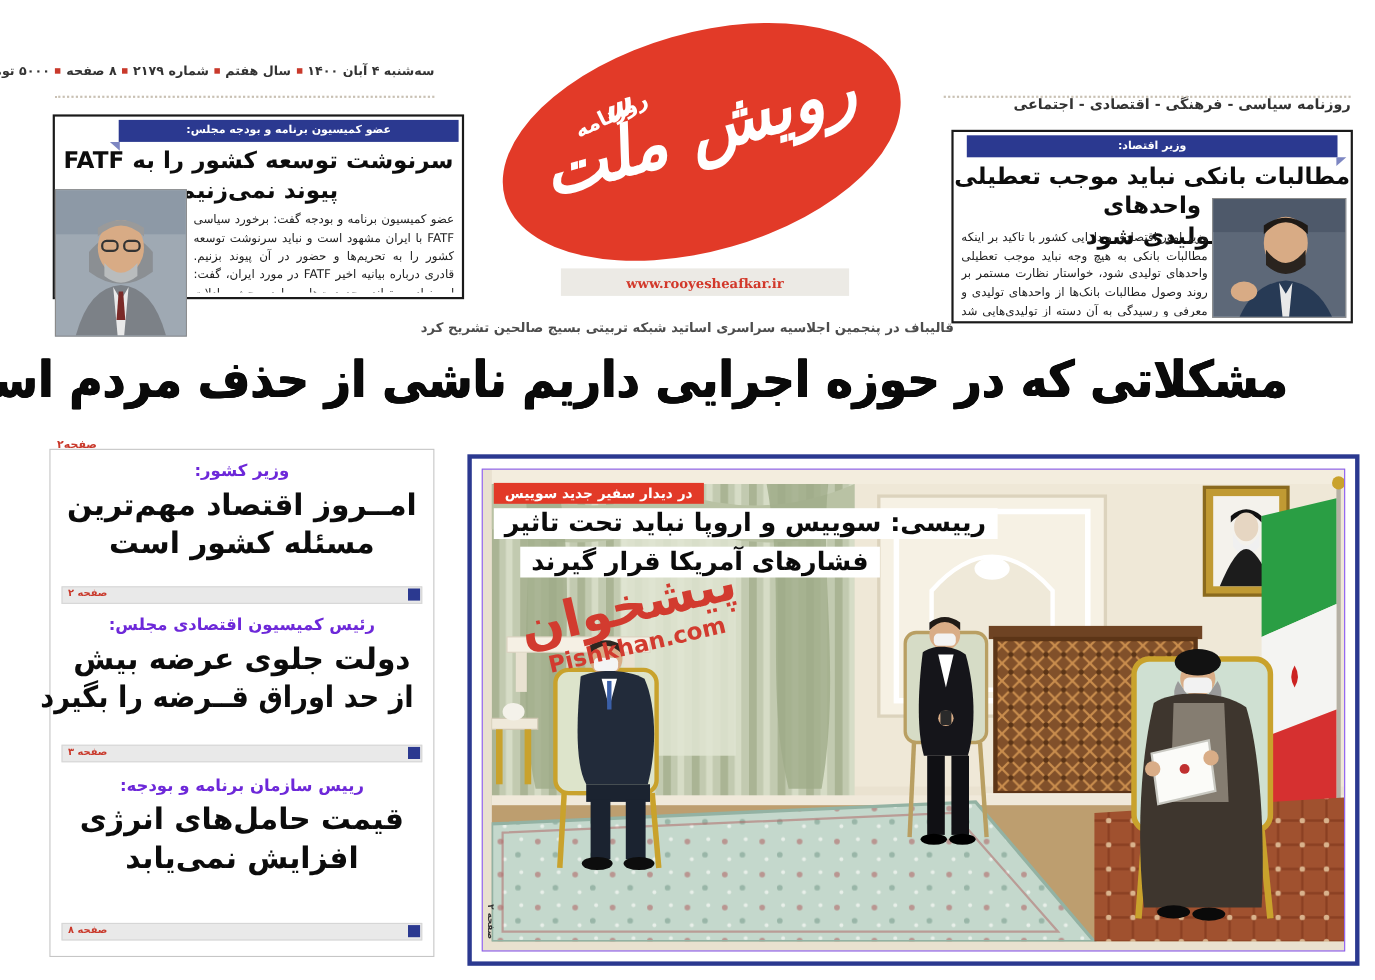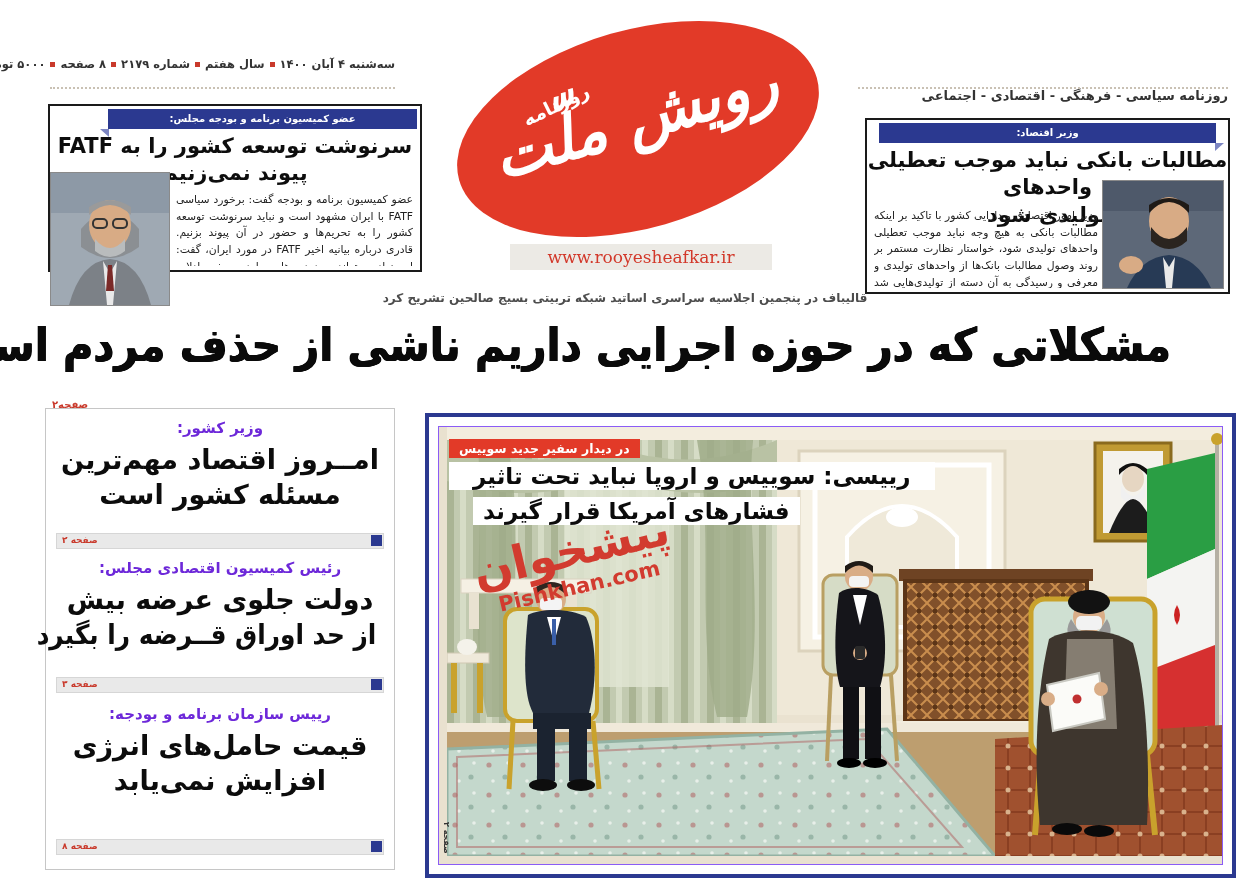--- a/index.html
+++ b/index.html
@@ -16,21 +16,21 @@
 
   
   .logo-wrap{position:absolute;left:440px;top:14px;width:400px;height:266px;}
   .logo-ellipse{position:absolute;left:12px;top:16px;width:372px;height:198px;background:#e23a28;
                 border-radius:50%;transform:rotate(-16deg);}
   .logo-small{position:absolute;left:78px;top:42px;color:#fff;font-size:19px;font-weight:bold;transform:rotate(-10deg);}
   .logo-title{position:absolute;left:0;right:0;top:58px;text-align:center;color:#fff;
               font-size:62px;font-weight:bold;font-style:italic;line-height:1;}
   .logo-url-band{position:absolute;left:70px;top:230px;width:262px;background:#eceae5;
                  text-align:center;padding:3px 0;}
-  .logo-url{color:#d2382a;font-weight:normal;font-size:17px;font-family:"DejaVu Serif",serif;direction:ltr;}
+  .logo-url{color:#d2382a;font-weight:bold;font-size:12px;font-family:"DejaVu Serif",serif;direction:ltr;}
 
   
   .news-box{position:absolute;border:2px solid #1a1a1a;background:#fff;}
   .box-l{left:48px;top:104px;width:370px;height:164px;}
   .box-r{left:865px;top:118px;width:361px;height:172px;}
   .kicker-bar{position:absolute;top:3px;height:20px;background:#2b3990;color:#fff;
               font-size:10px;font-weight:bold;text-align:center;line-height:20px;}
   .box-l .kicker-bar{left:58px;right:3px;}
   .box-r .kicker-bar{left:12px;right:12px;}
   .fold{position:absolute;width:0;height:0;}
@@ -63,21 +63,21 @@
   .s-bar .bar-sq{position:absolute;right:1px;top:1px;width:11px;height:11px;background:#2b3990;}
 
   
   .photo-frame{position:absolute;left:425px;top:413px;width:803px;height:457px;
                border:4px solid #2b3990;background:#fff;}
   .photo-inner{position:absolute;left:9px;top:9px;right:9px;bottom:9px;border:1px solid #8b5cf6;
                overflow:hidden;background:#e9e1cf;}
   .ph-tag{position:absolute;left:10px;top:12px;background:#e23a28;color:#fff;
           font-size:12.5px;font-weight:bold;padding:2px 10px;}
   .ph-h1{position:absolute;left:10px;top:35px;background:#fff;color:#0b0b0b;
-         font-size:23px;font-weight:bold;padding:1px 24px;white-space:nowrap;text-align:center;}
+         font-size:23px;font-weight:bold;padding:1px 10px;white-space:nowrap;text-align:center;}
   .ph-h2{position:absolute;left:34px;top:70px;background:#fff;color:#0b0b0b;
          font-size:23px;font-weight:bold;padding:1px 10px;white-space:nowrap;}
   .wm{position:absolute;left:35px;top:100px;transform:rotate(-13deg);color:#d23b2f;text-align:center;}
   .wm-fa{font-size:46px;font-weight:bold;line-height:1;}
   .wm-en{font-size:21px;font-weight:bold;direction:ltr;margin-top:2px;}
   .ph-pref{position:absolute;left:3px;bottom:10px;writing-mode:vertical-rl;
            font-size:8px;color:#333;font-weight:bold;}
   svg{display:block;}
 </style>
 </head>

